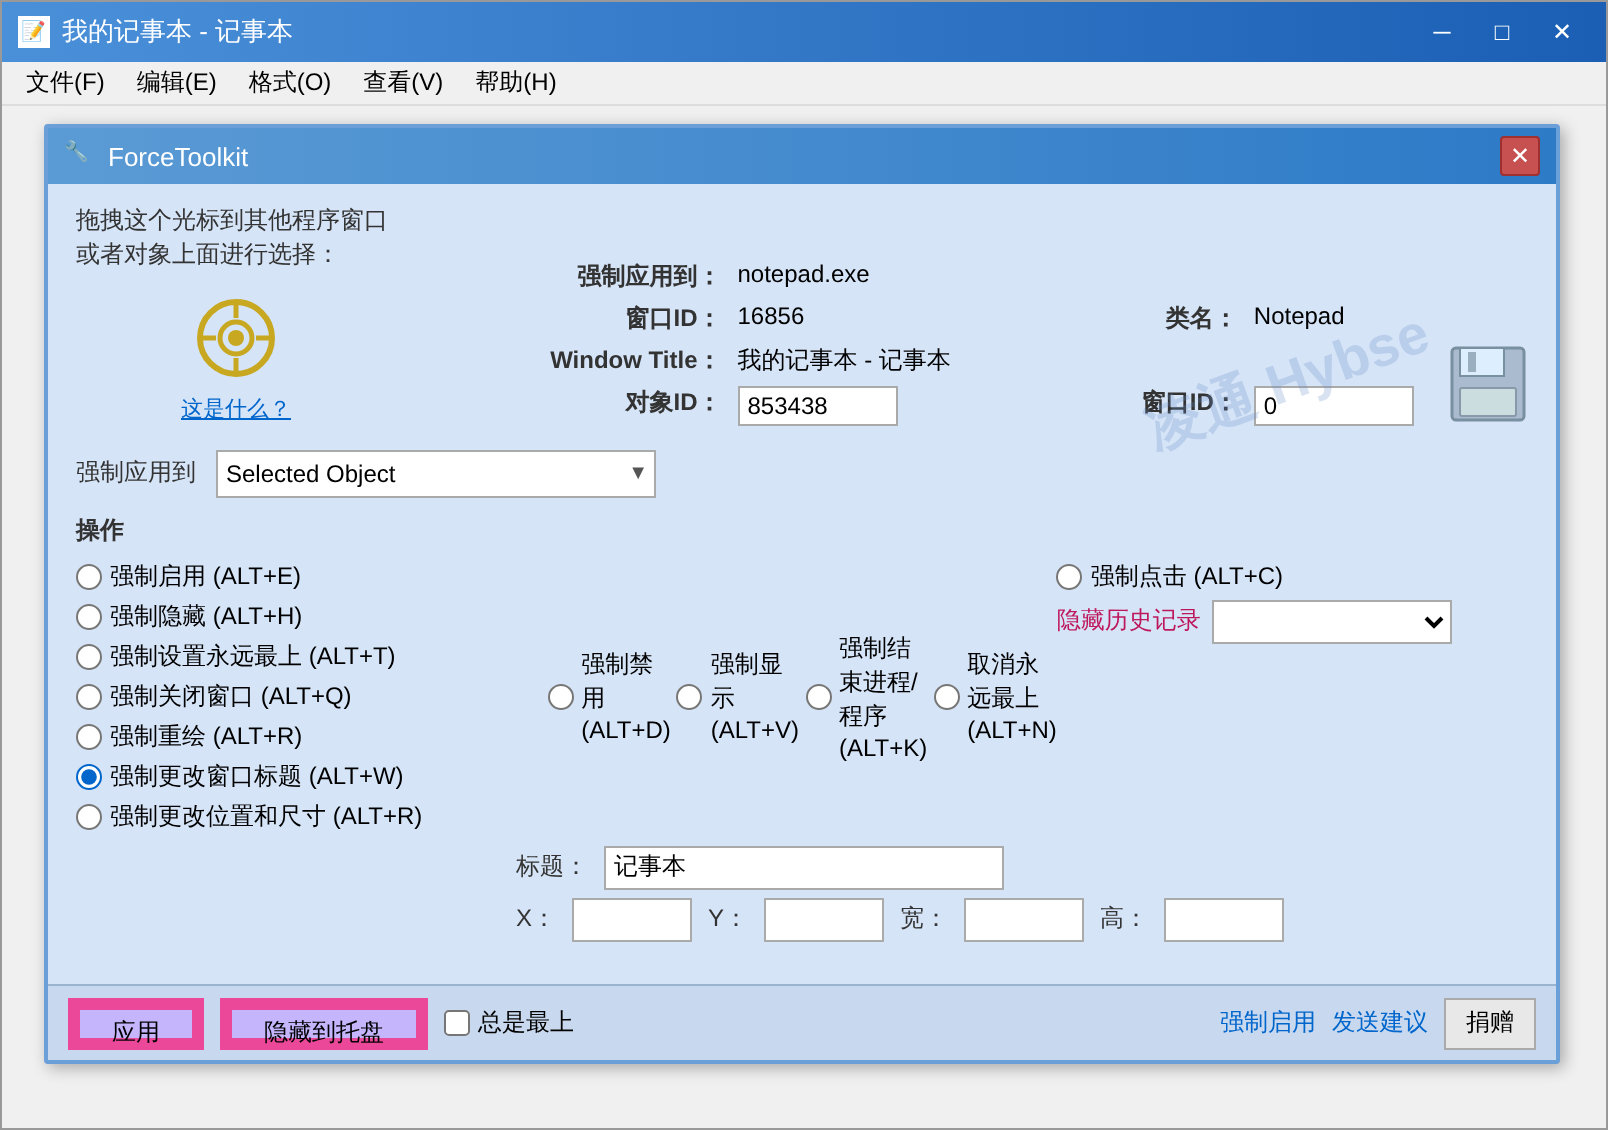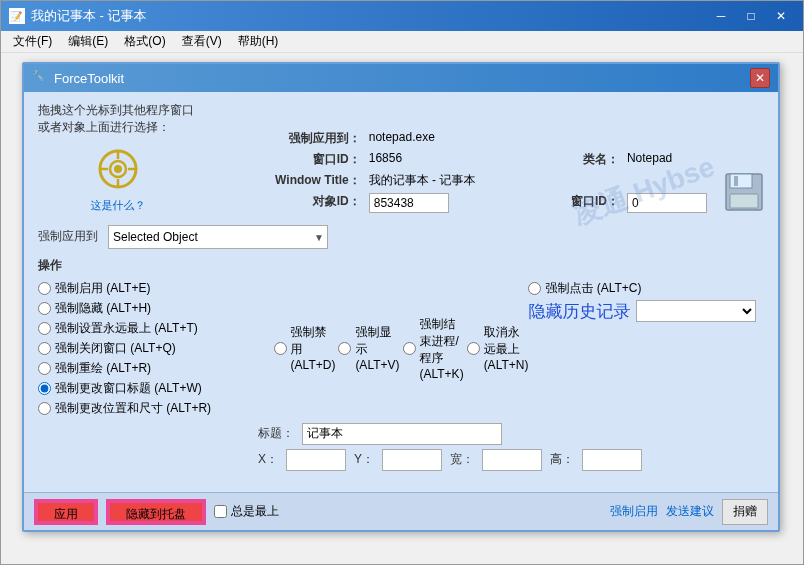--- a/index.html
+++ b/index.html
@@ -143,20 +143,21 @@
       height: 54px;
       margin: 6px auto 2px;
       display: flex;
       align-items: center;
       justify-content: center;
     }
     .drag-label {
       text-align: center;
       font-size: 11px;
       color: #0066cc;
+      text-decoration: underline;
       cursor: pointer;
     }
 
     .info-grid {
       flex: 1;
       display: grid;
       grid-template-columns: auto auto auto auto;
       gap: 4px 8px;
       align-content: start;
       font-size: 12px;
@@ -254,22 +255,22 @@
       align-items: center;
       gap: 4px;
       font-size: 12px;
       cursor: pointer;
     }
     .radio-input {
       cursor: pointer;
       accent-color: #0066cc;
     }
     .history-label {
-      font-size: 17px;
-      color: #1d4ed8;
+      font-size: 12px;
+      color: #be185d;
       white-space: nowrap;
     }
     .history-select {
       background: white;
       border: 1px solid #aaa;
       height: 22px;
       width: 120px;
       font-size: 12px;
     }
 
@@ -321,22 +322,22 @@
       right: 0;
       height: 38px;
       background: #c8d8ee;
       border-top: 1px solid #9ab4d0;
       display: flex;
       align-items: center;
       padding: 0 10px;
       gap: 8px;
     }
     .btn {
-      background: #ef4444;
-      border: 4px solid #ec4899;
+      background: #c4b5fd;
+      border: 6px solid #ec4899;
       padding: 3px 16px;
       font-size: 12px;
       cursor: pointer;
       height: 26px;
       white-space: nowrap;
       font-family: Liberation Serif, serif;
     }
     .checkbox-item {
       display: flex;
       align-items: center;

